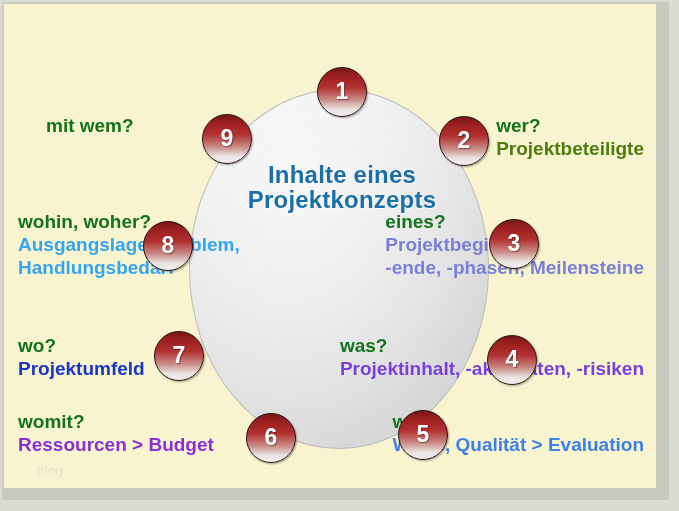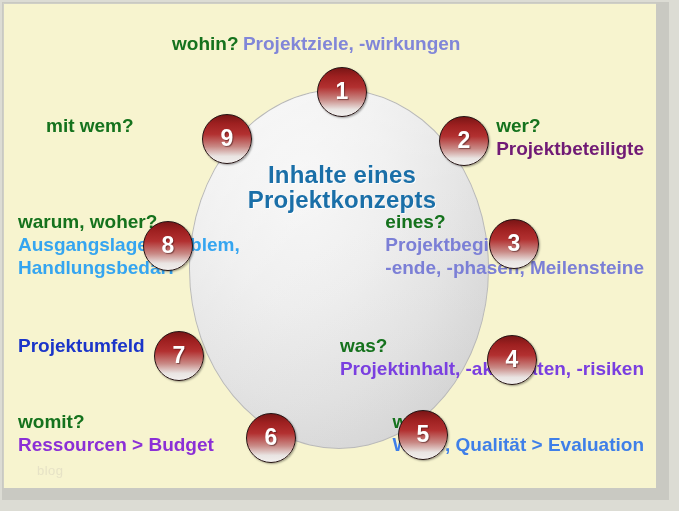--- a/index.html
+++ b/index.html
@@ -149,47 +149,44 @@
 
     <div id="disc">
       <div id="disc-inner-sheen"></div>
     </div>
 
     <div id="center-title" style="color: rgb(26, 111, 168);">
       <div>Inhalte eines</div>
       <div>Projektkonzepts</div>
     </div>
 
-    <div class="label-block left" style="left:168px; top:28px;">
-      <span class="q" style="color: rgb(21, 114, 29);">wohin?</span>
-      <span class="a c-periwinkle" style="color: rgb(129, 134, 216);">Projektziele, -wirkungen</span>
-    </div>
 
     <div class="label-block left" style="left:16px; top:110px;margin-left:26px;">
       <div class="q" style="color: rgb(21, 114, 29);">mit wem?</div>
     </div>
 
     <div class="label-block right" style="right:12px; top:110px;">
       <div class="q" style="color: rgb(21, 114, 29);">wer?</div>
-      <div class="a c-cyan" style="color: #701a75;">Projektbeteiligte</div>
+      <div class="a c-cyan" style="color: #4d7c0f;">Projektbeteiligte</div>
     </div>
 
     <div class="label-block left" style="left:14px; top:206px;">
-      <div class="q" style="color: rgb(21, 114, 29);">warum, woher?</div>
+      <div class="q" style="color: rgb(21, 114, 29);">wohin, woher?</div>
       <div class="a c-ltblue" style="color: rgb(53, 165, 240);">Ausgangslage, Problem,</div>
       <div class="a c-ltblue" style="color: rgb(53, 165, 240);">Handlungsbedarf</div>
     </div>
 
     <div class="label-block right" style="right:12px; top:206px;">
       <div class="q" style="color: rgb(21, 114, 29);">eines?</div>
       <div class="a c-lilac" style="color: rgb(123, 127, 214);">Projektbeginn,</div>
       <div class="a c-lilac" style="color: rgb(123, 127, 214);">-ende, -phasen, Meilensteine</div>
     </div>
 
     <div class="label-block left" style="left:14px; top:330px;">
+      <div class="q" style="color: rgb(21, 114, 29);">wo?</div>
       <div class="a c-royal" style="color: rgb(27, 53, 201);">Projektumfeld</div>
     </div>
 
     <div class="label-block right" style="right:12px; top:330px;">
       <div class="q" style="color: rgb(21, 114, 29);">was?</div>
       <div class="a c-violet" style="color: rgb(122, 63, 224);">Projektinhalt, -aktivitäten, -risiken</div>
     </div>
 
     <div class="label-block left" style="left:14px; top:406px;">
       <div class="q" style="color: rgb(21, 114, 29);">womit?</div>

